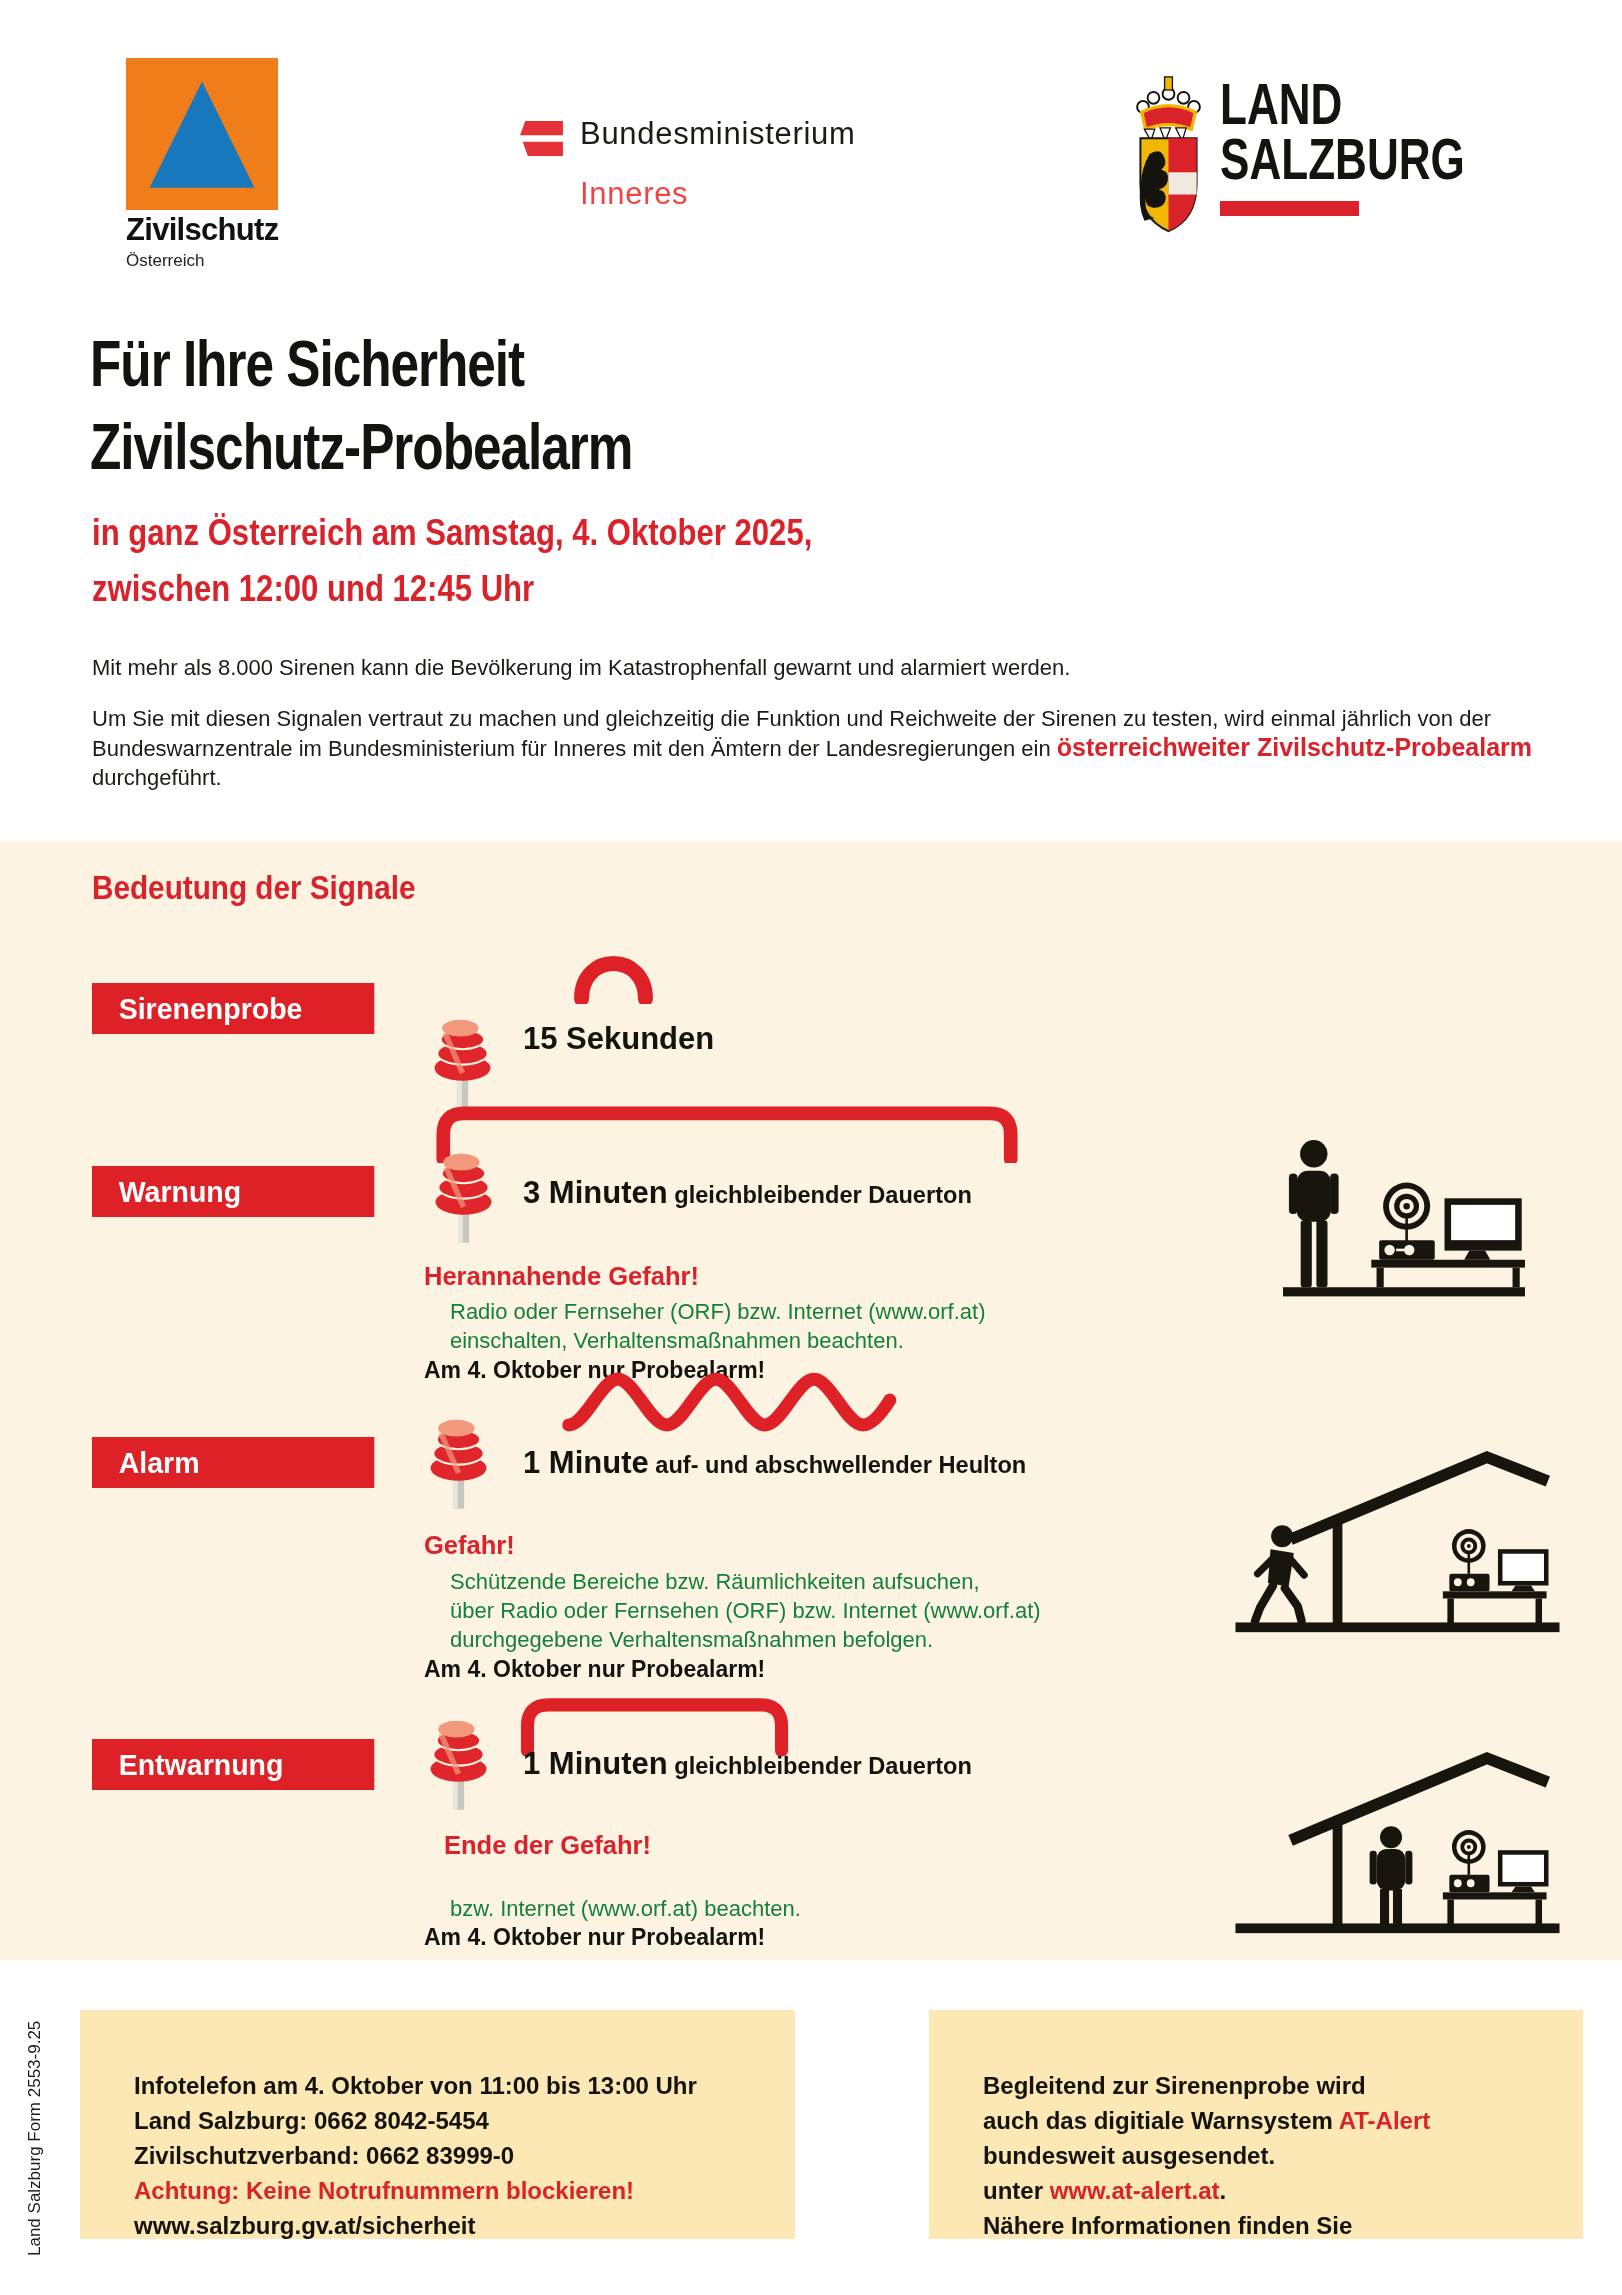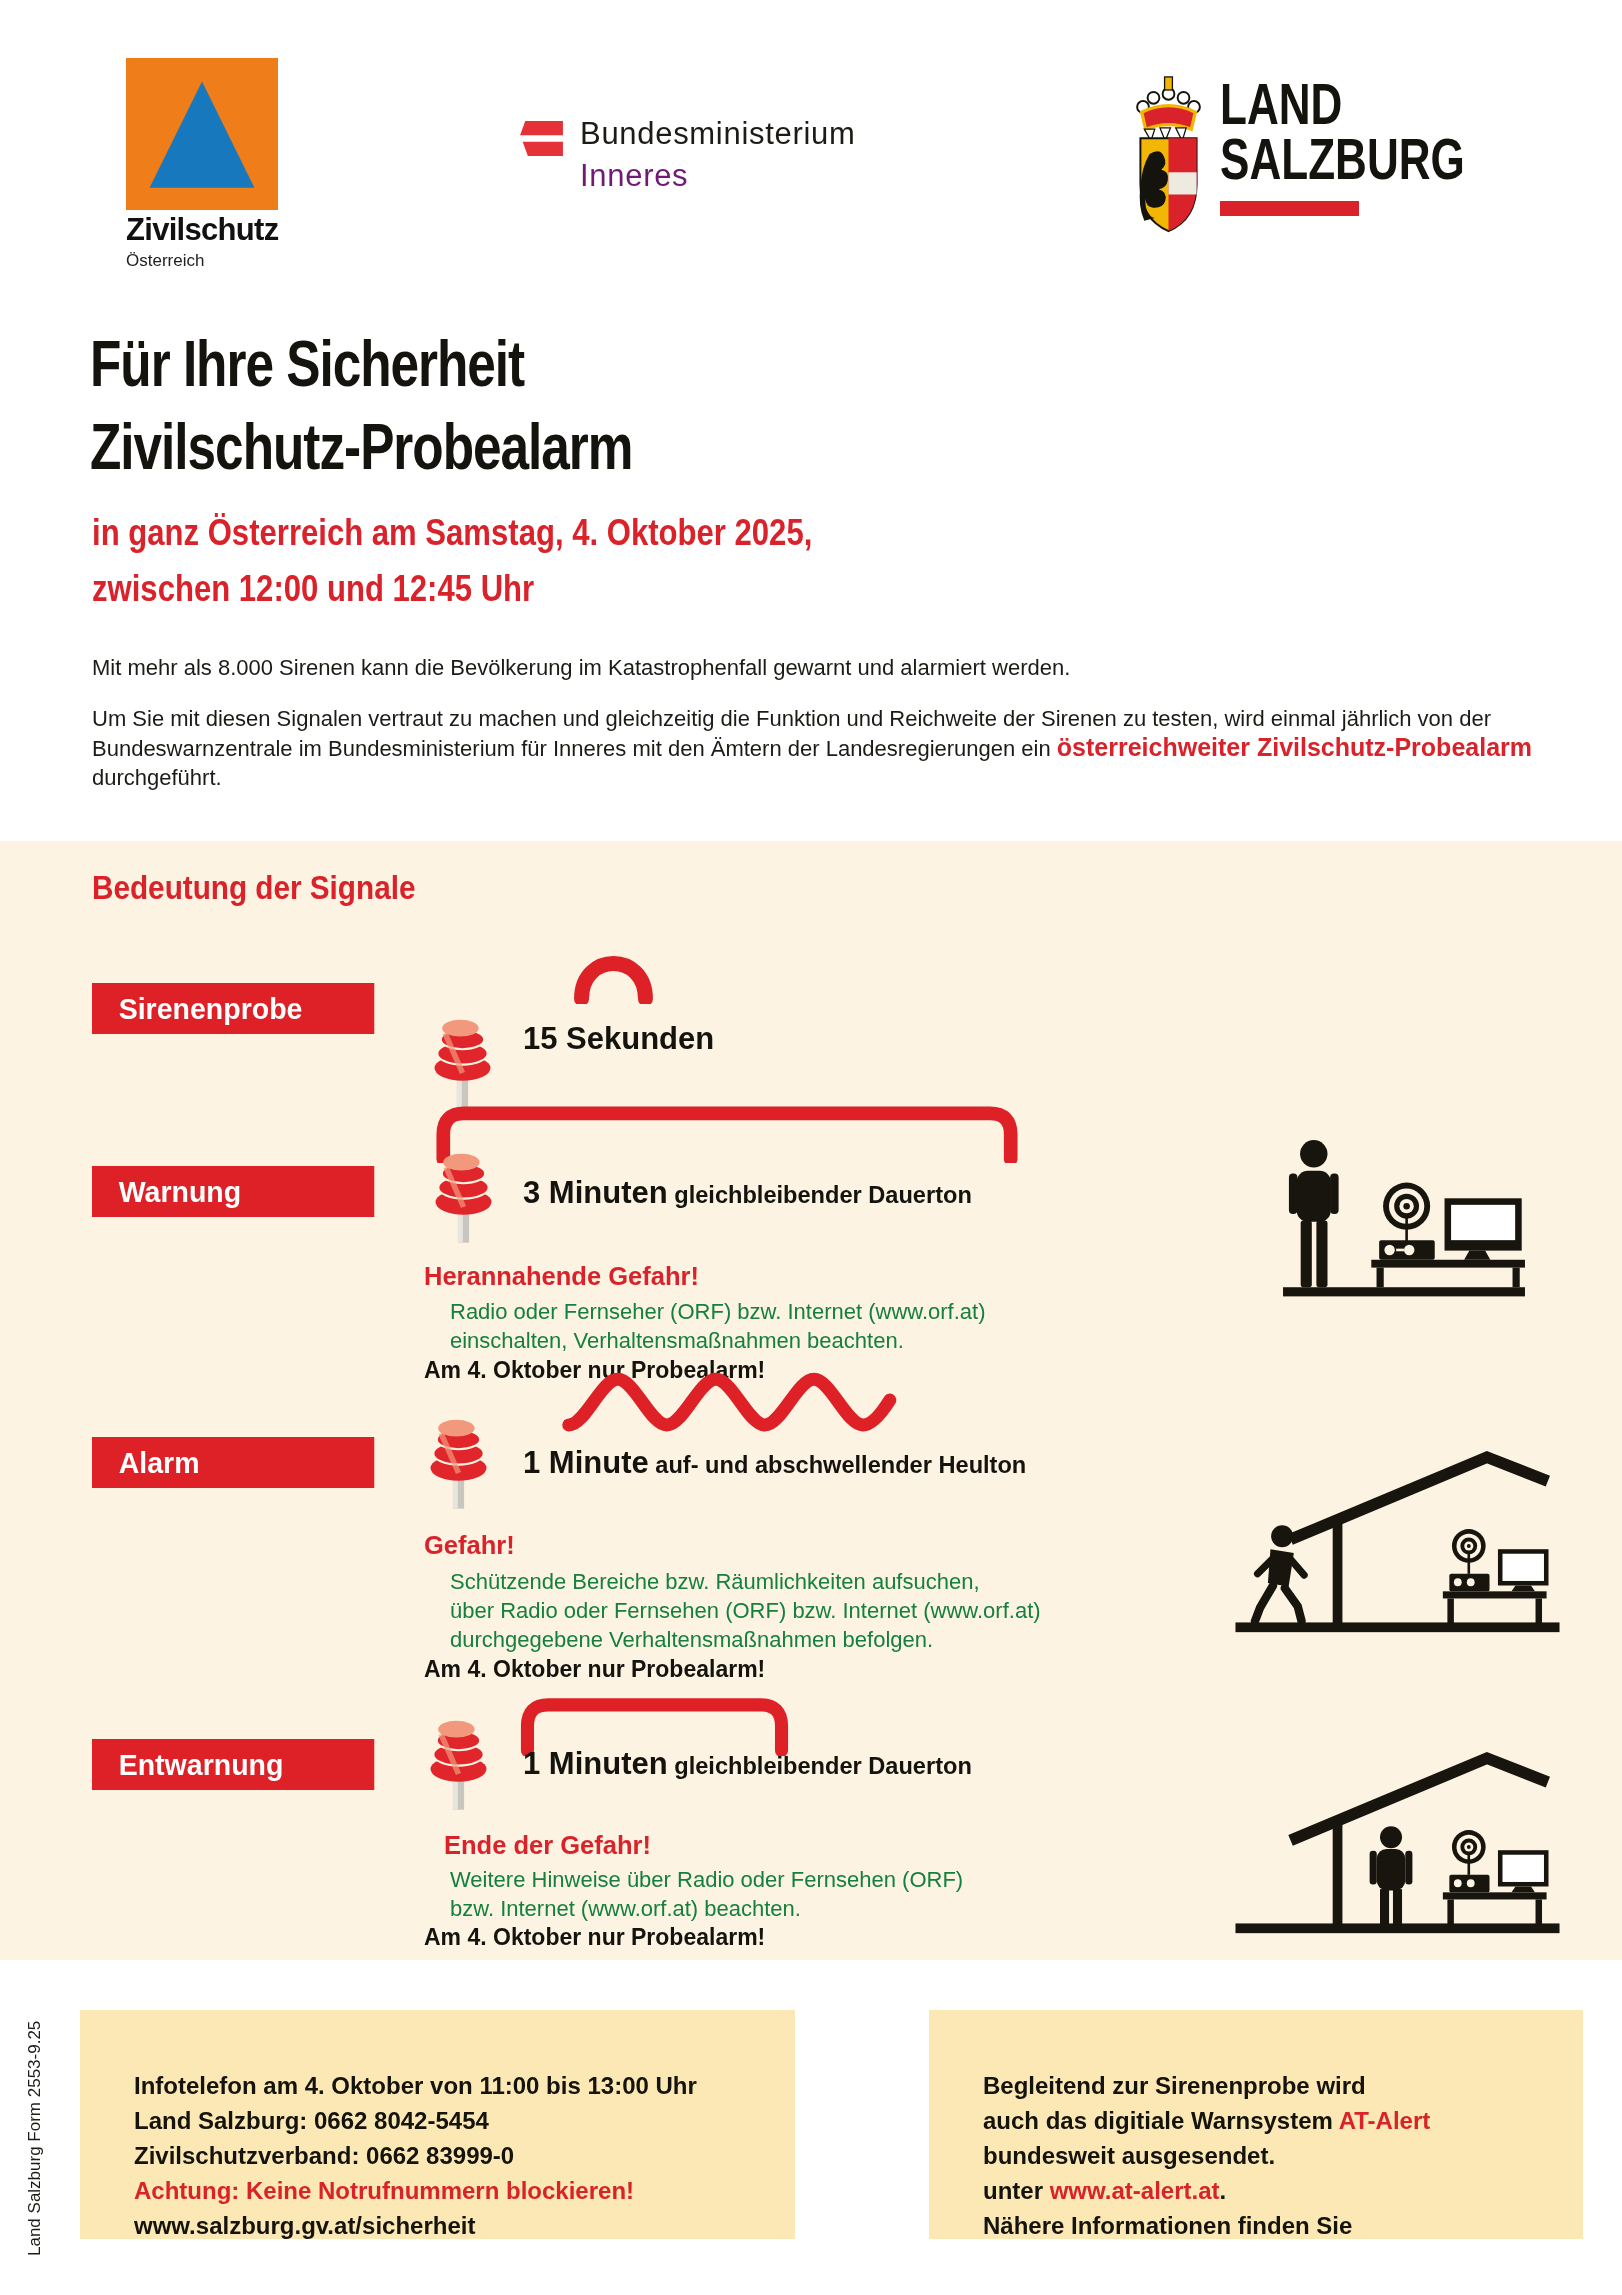--- a/index.html
+++ b/index.html
@@ -5,21 +5,21 @@
   html,body{margin:0;padding:0;background:#ffffff;}
   .page{position:relative;width:1622px;height:2295px;background:#ffffff;overflow:hidden;
         font-family:"Liberation Sans",sans-serif;color:#1c1b16;}
   .abs{position:absolute;}
   .nowrap{white-space:nowrap;}
 
   
   .ziv-name{font-size:31px;font-weight:bold;letter-spacing:-0.7px;color:#111;}
   .ziv-country{font-size:17px;color:#222;margin-top:2.6px;}
   .bm-line1{font-size:31px;color:#1c1b16;letter-spacing:0.7px;}
-  .bm-line2{font-size:31px;color:#701a75;letter-spacing:0.7px;margin-top:6px;}
+  .bm-line2{font-size:31px;color:#ef4444;letter-spacing:0.7px;margin-top:24px;}
   .ls-word{font-size:58px;font-weight:bold;line-height:0.96;letter-spacing:0px;
            transform:scaleX(0.76);transform-origin:0 0;white-space:nowrap;color:#14130e;}
   .ls-bar{width:139px;height:15px;background:#d9222a;margin-top:14.4px;}
 
   
   .title-line{font-size:65px;font-weight:bold;letter-spacing:-1.3px;color:#14130e;
               transform:scaleX(0.79);transform-origin:0 0;white-space:nowrap;}
   .subtitle-line{font-size:37px;font-weight:bold;color:#d9222a;
                  transform:scaleX(0.84);transform-origin:0 0;white-space:nowrap;}
   .intro{font-size:22px;line-height:29px;color:#1c1b16;}
@@ -224,21 +224,20 @@
     <rect x="47" y="98" width="16" height="48" fill="#c9c6c0"></rect>
     <rect x="47" y="98" width="7" height="48" fill="#e8e5df"></rect>
     <ellipse cx="55" cy="88" rx="40" ry="18" fill="#e0252b"></ellipse>
     <ellipse cx="55" cy="67" rx="36" ry="16" fill="#e0252b" stroke="#fcf3e2" stroke-width="3"></ellipse>
     <ellipse cx="55" cy="47" rx="31" ry="14" fill="#e0252b" stroke="#fcf3e2" stroke-width="3"></ellipse>
     <ellipse cx="52" cy="31" rx="26" ry="12" fill="#f2997d"></ellipse>
     <path d="M30,38 L55,95" stroke="#f2997d" stroke-width="8" opacity="0.7"></path>
   </svg>
   <div class="abs nowrap" style="left:523px;top:1746px;"><span class="dur-big">1 Minuten</span><span class="dur-suf"> <span>gleichbleibender Dauerton</span></span></div>
   <div class="abs alert-red" style="left:444px;top:1831px;">Ende der Gefahr!</div>
-  <div class="abs desc-line" style="left:424px;top:1865px;">Weitere Hinweise über Radio oder Fernsehen (ORF)</div>
   <div class="abs desc-line" style="left:424px;top:1894px;">bzw. Internet (www.orf.at) beachten.</div>
   <div class="abs desc-bold" style="left:424px;top:1924px;">Am 4. Oktober nur Probealarm!</div>
 
   <svg class="abs" style="left:1229px;top:1726px;" width="337" height="216" viewBox="0 0 520 330">
     <rect x="10" y="303" width="500" height="15" fill="#17150e"></rect>
     <polyline points="95,175 398,48 492,85" fill="none" stroke="#17150e" stroke-width="18"></polyline>
     <rect x="160" y="140" width="15" height="165" fill="#17150e"></rect>
     <circle cx="250" cy="170" r="17" fill="#17150e"></circle>
     <rect x="228" y="188" width="44" height="64" rx="15" fill="#17150e"></rect>
     <rect x="217" y="191" width="11" height="52" rx="5" fill="#17150e"></rect>

